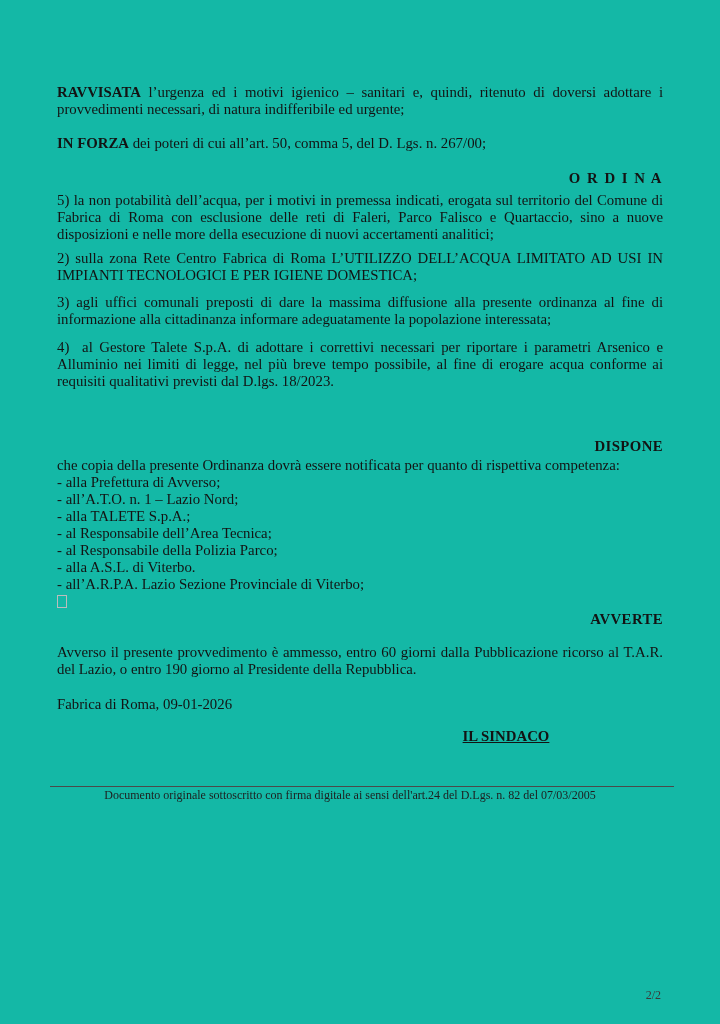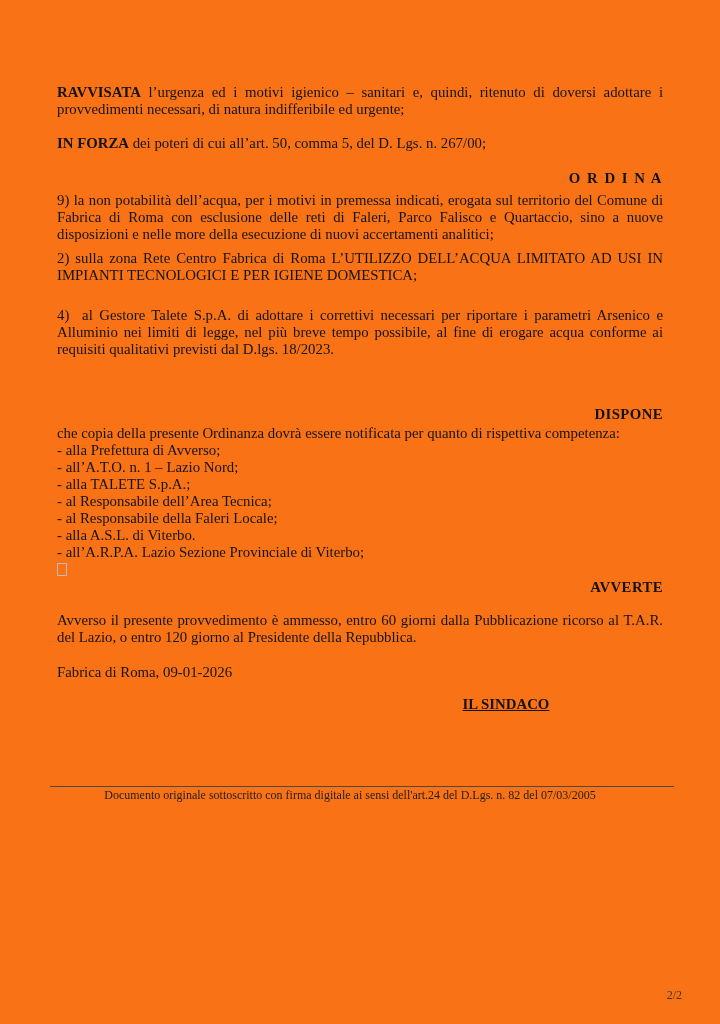--- a/index.html
+++ b/index.html
@@ -4,21 +4,21 @@
 <style>
   html, body {
     margin: 0;
     padding: 0;
     background: #ffffff;
   }
   .page {
     position: relative;
     width: 720px;
     height: 1024px;
-    background: #f97316;
+    background: #14b8a6;
     font-family: "Liberation Serif", serif;
     color: #131313;
     overflow: hidden;
   }
   .content {
     position: absolute;
     left: 57px;
     top: 84px;
     width: 606px;
     font-size: 14.8px;
@@ -38,21 +38,21 @@
     font-size: 14.8px;
     font-weight: bold;
     text-align: right;
     line-height: 17px;
   }
   .h-ordina { margin-top: 18px; letter-spacing: 1.5px; }
   .p-inforza { margin-top: 17px; }
   .item-1 { margin-top: 5px; }
   .item-2 { margin-top: 7px; }
   .item-3 { margin-top: 10px; }
-  .item-4 { margin-top: 23px; }
+  .item-4 { margin-top: 11px; }
   .h-dispone { margin-top: 48px; letter-spacing: 0.4px; }
   .p-intro { margin-top: 2px; font-family: Liberation Serif, serif; }
   .tofu-line { height: 17px; }
   .tofu {
     display: inline-block;
     width: 8px;
     height: 11px;
     margin-top: 2px;
     border: 1px solid #bcbcbc;
     vertical-align: top;
@@ -82,58 +82,59 @@
     top: 789px;
     width: 700px;
     text-align: center;
     font-size: 12px;
     line-height: 13px;
     color: #1e1e1e;
   }
   .page-number {
     position: absolute;
     top: 988px;
-    right: 38px;
+    right: 59px;
     font-size: 12px;
     color: #3a3a3a;
   }
 </style>
 </head>
 <body>
 
 <div class="page">
   <div class="content">
 
     <p class="para"><b class="lead">RAVVISATA</b><span> l’urgenza ed i motivi igienico – sanitari e, quindi, ritenuto di doversi adottare i provvedimenti necessari, di natura indifferibile ed urgente;</span></p>
 
     <p class="para p-inforza"><b class="lead">IN FORZA</b><span> dei poteri di cui all’art. 50, comma 5, del D. Lgs. n. 267/00;</span></p>
 
     <h2 class="heading h-ordina">O R D I N A</h2>
 
-    <p class="para item-1">9) la non potabilità dell’acqua, per i motivi in premessa indicati, erogata sul territorio del Comune di Fabrica di Roma con esclusione delle reti di Faleri, Parco Falisco e Quartaccio, sino a nuove disposizioni e nelle more della esecuzione di nuovi accertamenti analitici;</p>
+    <p class="para item-1">5) la non potabilità dell’acqua, per i motivi in premessa indicati, erogata sul territorio del Comune di Fabrica di Roma con esclusione delle reti di Faleri, Parco Falisco e Quartaccio, sino a nuove disposizioni e nelle more della esecuzione di nuovi accertamenti analitici;</p>
     <p class="para item-2">2) sulla zona Rete Centro Fabrica di Roma L’UTILIZZO DELL’ACQUA LIMITATO AD USI IN IMPIANTI TECNOLOGICI E PER IGIENE DOMESTICA;</p>
+    <p class="para item-3">3) agli uffici comunali preposti di dare la massima diffusione alla presente ordinanza al fine di informazione alla cittadinanza informare adeguatamente la popolazione interessata;</p>
     <p class="para item-4">4)&nbsp; al Gestore Talete S.p.A. di adottare i correttivi necessari per riportare i parametri Arsenico e Alluminio nei limiti di legge, nel più breve tempo possibile, al fine di erogare acqua conforme ai requisiti qualitativi previsti dal D.lgs. 18/2023.</p>
 
     <h2 class="heading h-dispone">DISPONE</h2>
 
     <p class="line p-intro">che copia della presente Ordinanza dovrà essere notificata per quanto di rispettiva competenza:</p>
 
     <div class="line">- alla Prefettura di Avverso;</div>
     <div class="line">- all’A.T.O. n. 1 – Lazio Nord;</div>
     <div class="line">- alla TALETE S.p.A.;</div>
     <div class="line">- al Responsabile dell’Area Tecnica;</div>
-    <div class="line">- al Responsabile della Faleri Locale;</div>
+    <div class="line">- al Responsabile della Polizia Parco;</div>
     <div class="line">- alla A.S.L. di Viterbo.</div>
     <div class="line">- all’A.R.P.A. Lazio Sezione Provinciale di Viterbo;</div>
 
     <div class="tofu-line"><span class="tofu"></span></div>
 
     <h2 class="heading h-avverte">AVVERTE</h2>
 
-    <p class="para p-avverso">Avverso il presente provvedimento è ammesso, entro 60 giorni dalla Pubblicazione ricorso al T.A.R. del Lazio, o entro 120 giorno al Presidente della Repubblica.</p>
+    <p class="para p-avverso">Avverso il presente provvedimento è ammesso, entro 60 giorni dalla Pubblicazione ricorso al T.A.R. del Lazio, o entro 190 giorno al Presidente della Repubblica.</p>
 
     <p class="line p-date">Fabrica di Roma, 09-01-2026</p>
 
     <div class="signature">
       <div class="sig-role">IL SINDACO</div>
     </div>
 
   </div>
 
   <div class="footer-rule"></div>

